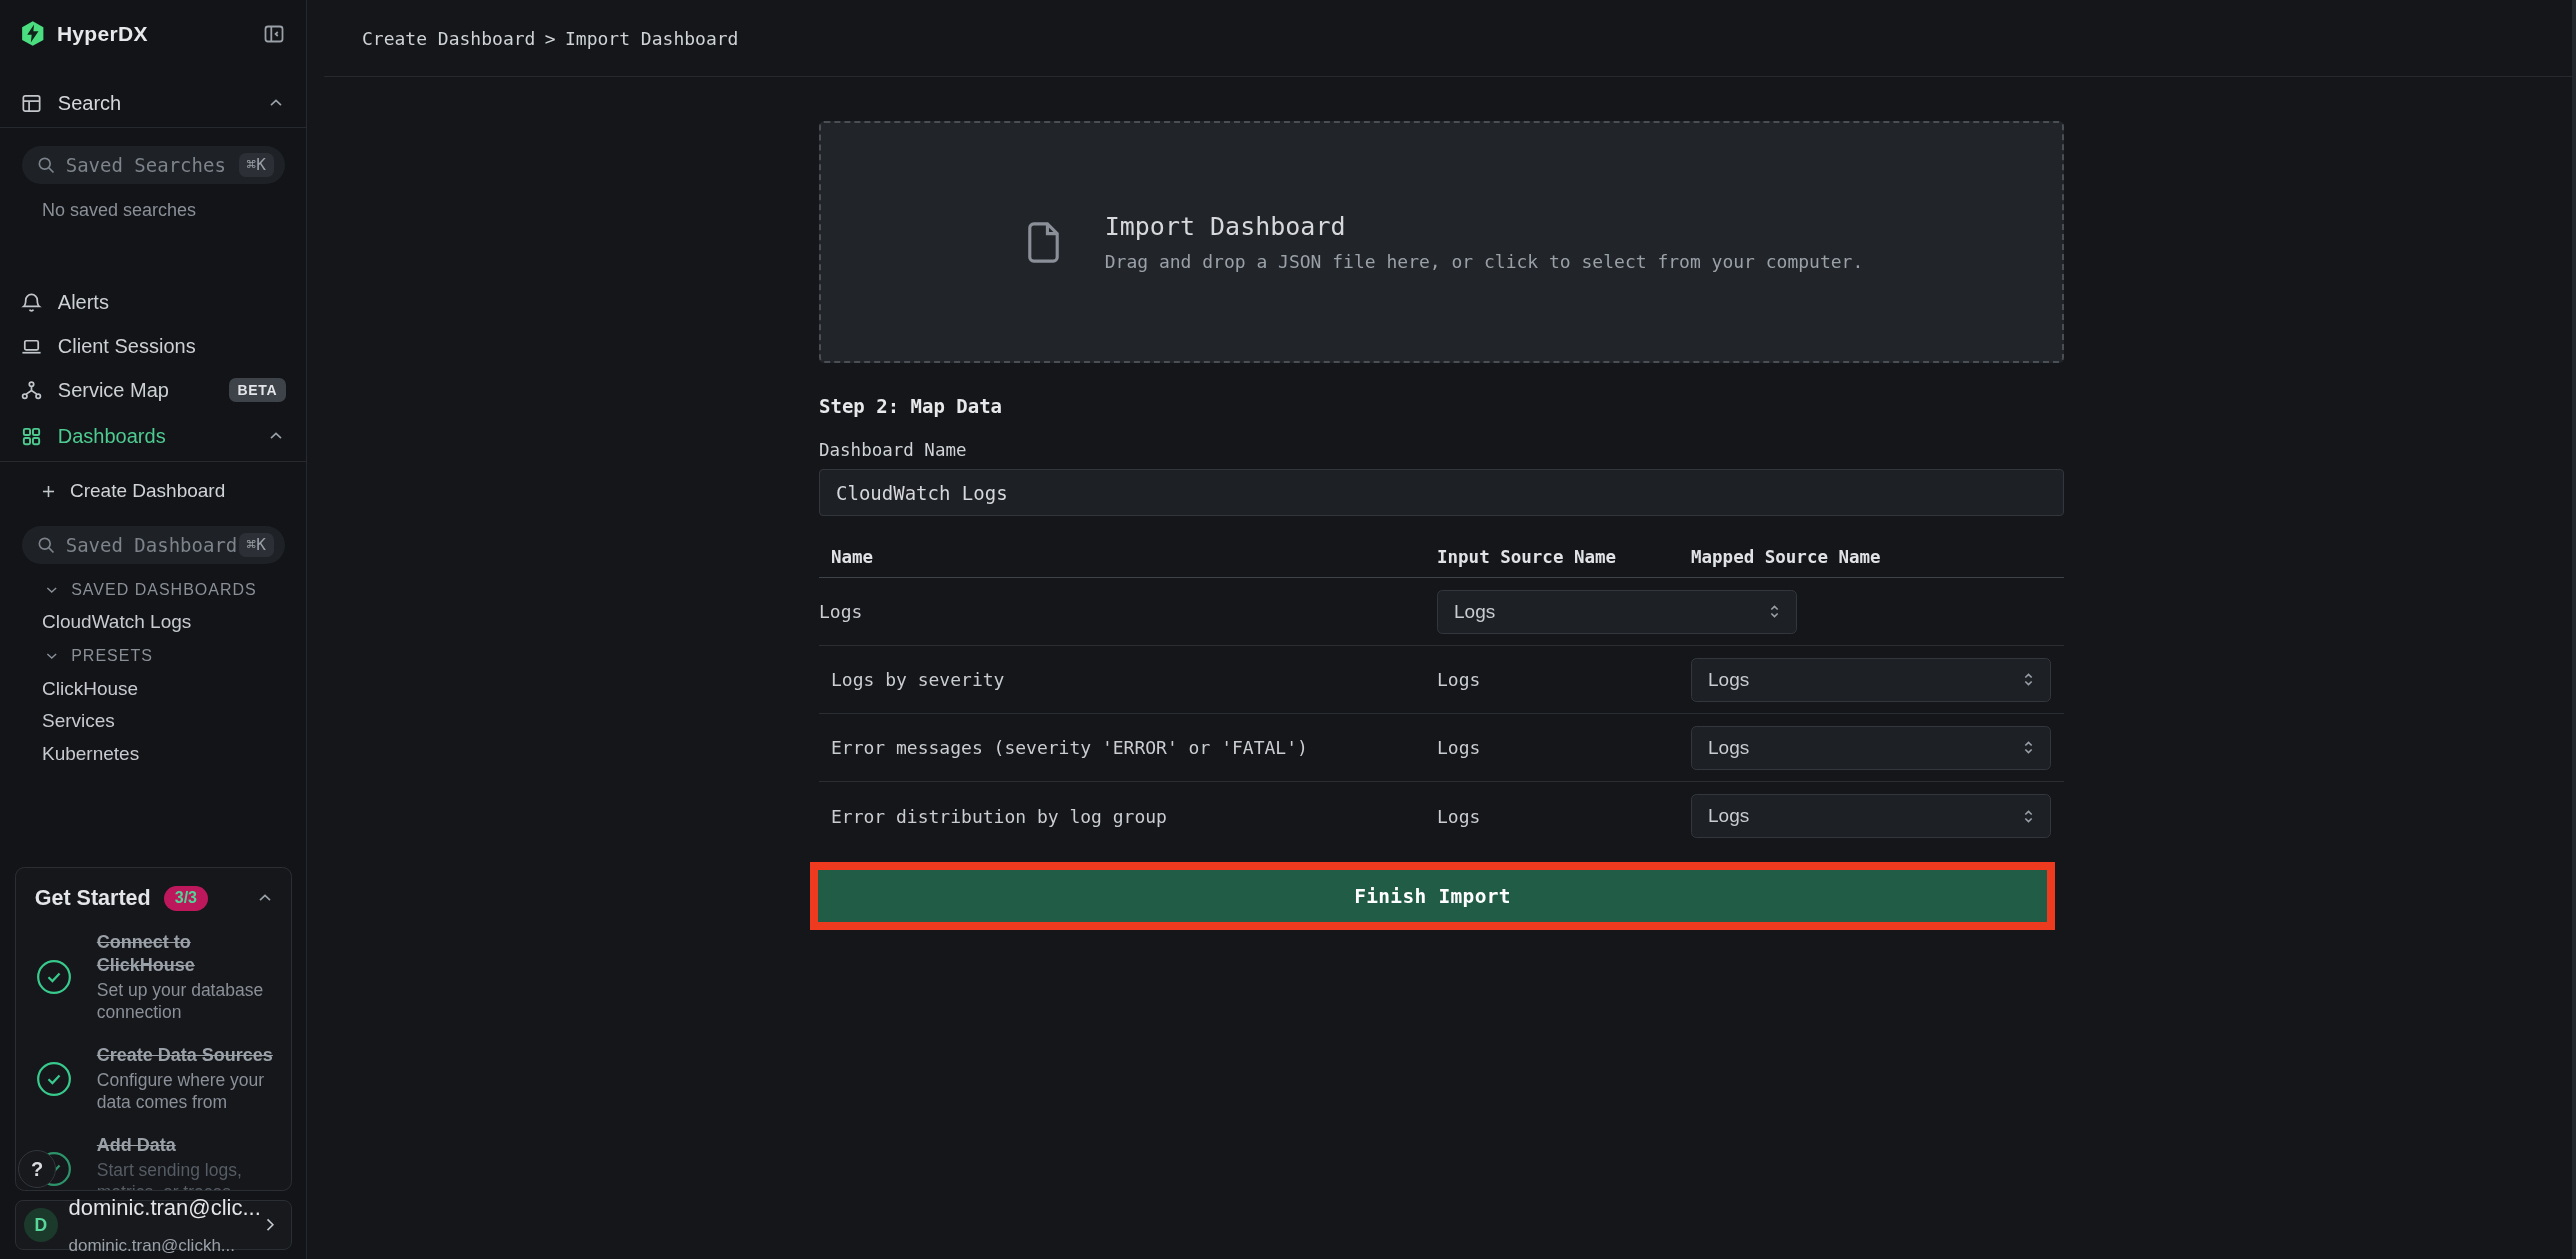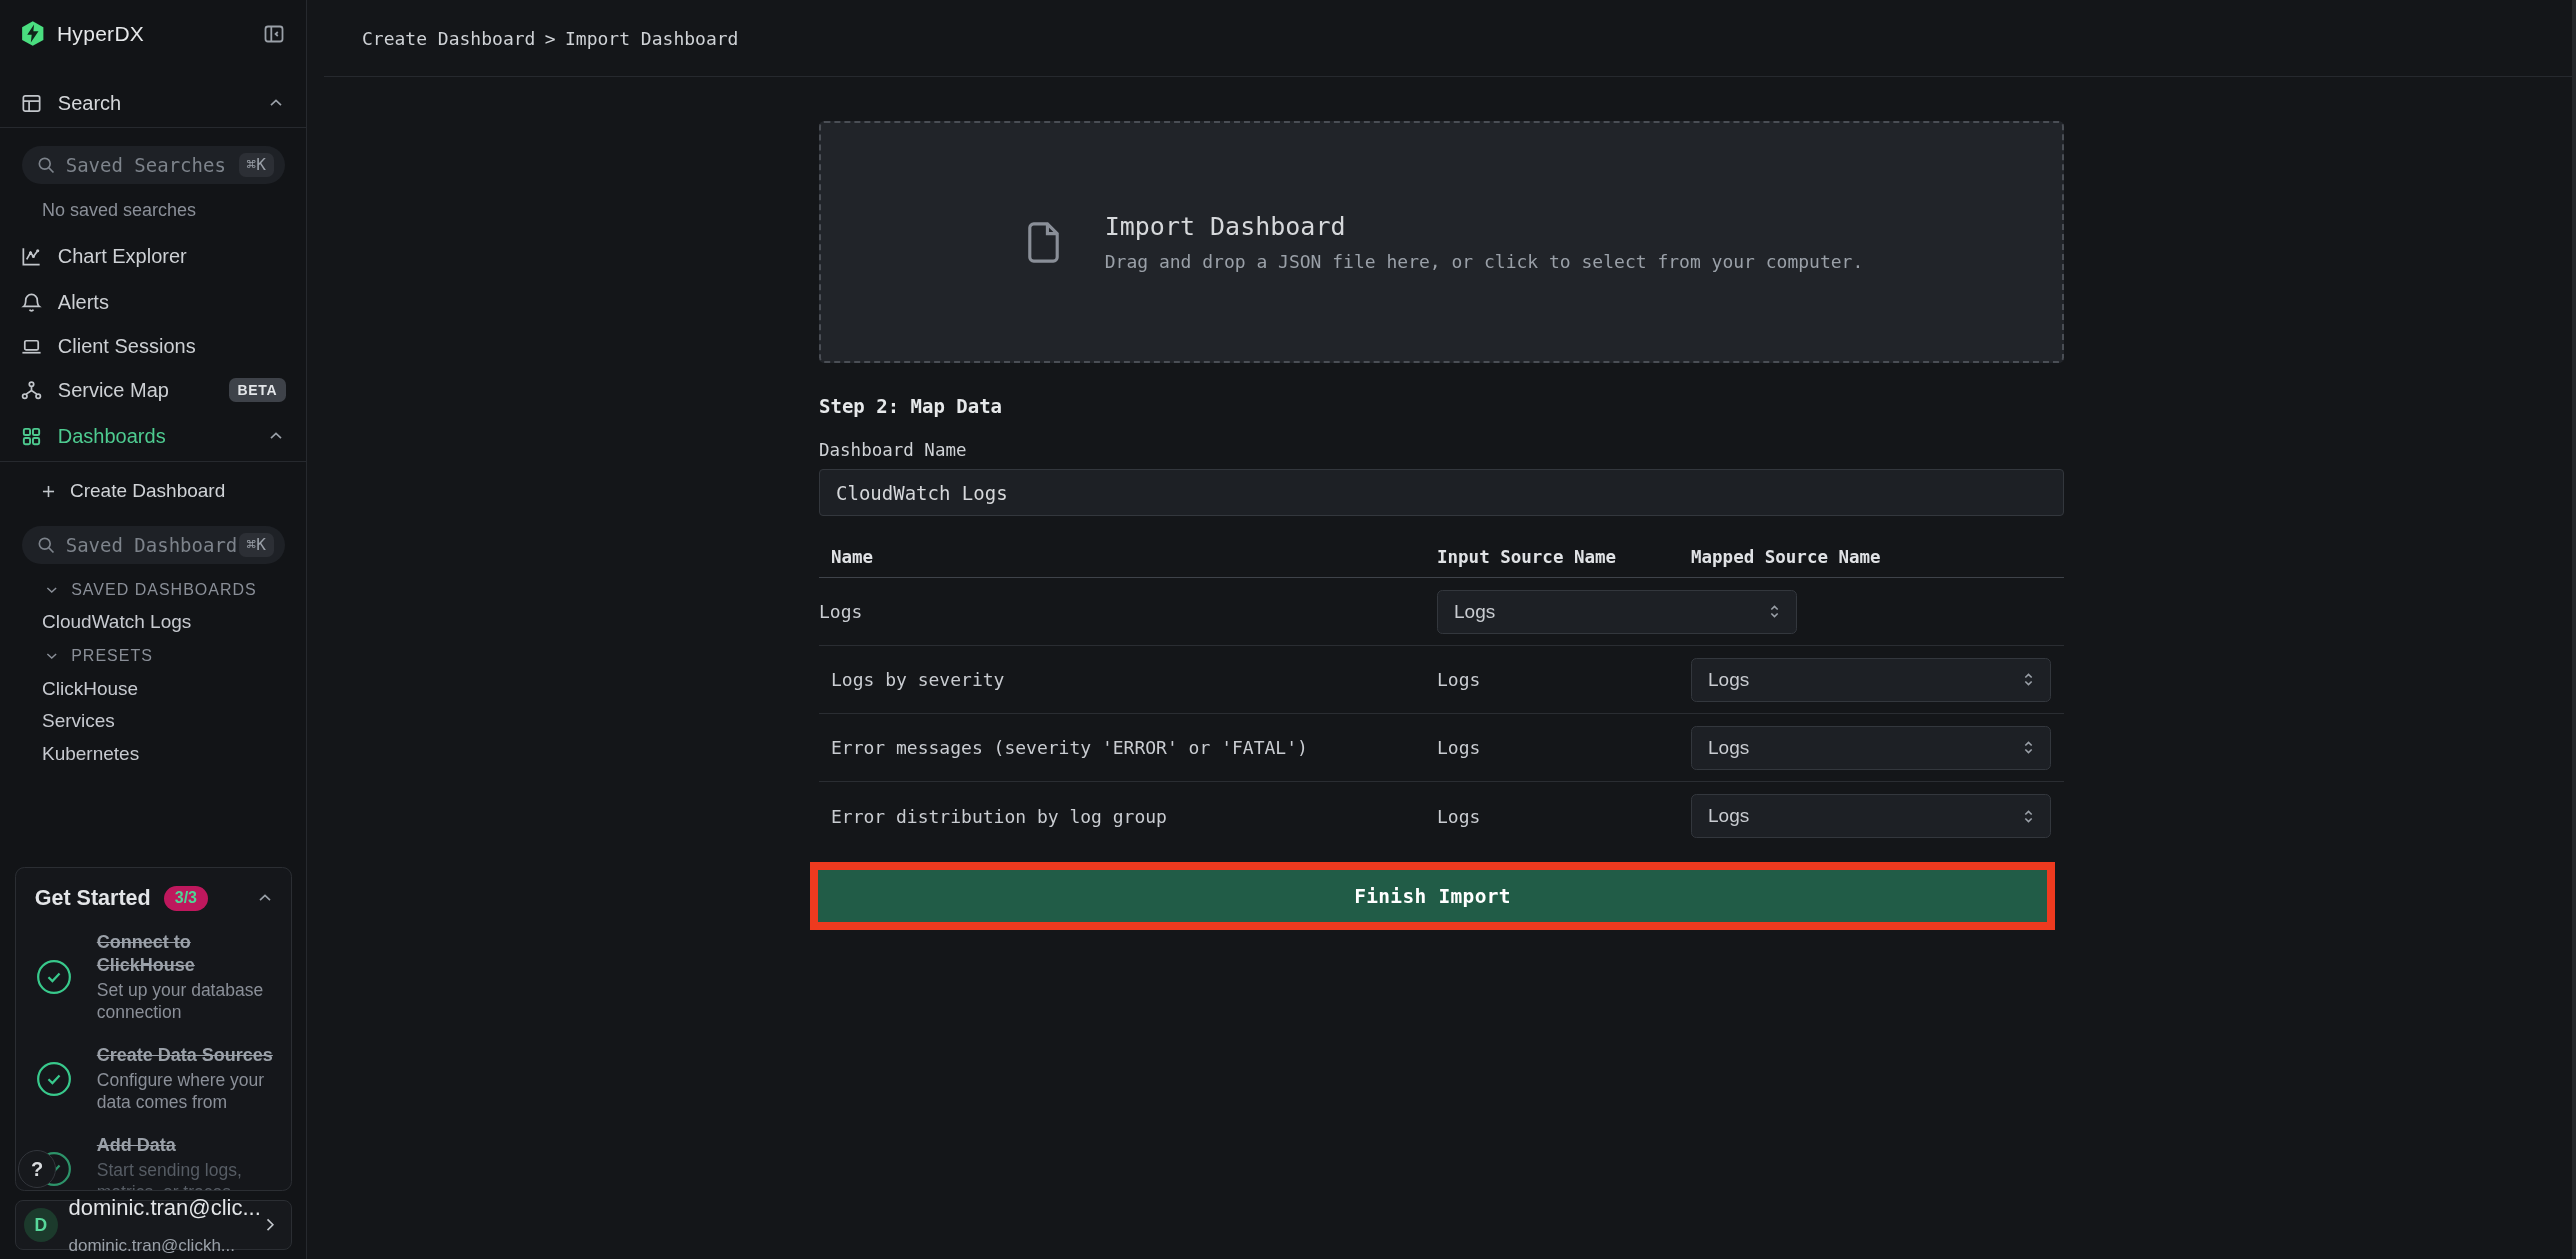--- a/index.html
+++ b/index.html
@@ -12,21 +12,21 @@
   html,body{background:#0b0c0e;}
   body{font-family:"Liberation Sans",sans-serif;}
   .mono{font-family:"DejaVu Sans Mono",monospace;}
   .app{position:relative;width:2576px;height:1259px;background:var(--bg);overflow:hidden;color:var(--txt);}
 
   
   .sidebar{position:absolute;left:0;top:0;width:307px;height:100%;background:var(--sidebar-bg);border-right:1.3px solid var(--border);}
   .sidebar .abs{position:absolute;left:0;right:0;}
   .logo-row{top:12px;height:43px;display:flex;align-items:center;padding:0 20px;}
   .logo-hex{width:25.5px;height:27px;flex:0 0 auto;}
-  .logo-name{font-weight:normal;font-size:21px;color:#e6e8ea;margin-left:11.4px;letter-spacing:0.3px;flex:1;}
+  .logo-name{font-weight:bold;font-size:21px;color:#e6e8ea;margin-left:11.4px;letter-spacing:0.3px;flex:1;}
   .icon-btn{background:none;border:none;color:#9aa0a8;cursor:pointer;display:flex;align-items:center;}
   .sec-row{height:44px;display:flex;align-items:center;padding:0 20px;cursor:pointer;}
   .sec-row .lbl{font-size:20px;color:#d5d7da;margin-left:14.8px;flex:1;}
   .divider{height:1.3px;background:var(--border);}
   .pill{left:21.5px !important;right:21.5px !important;height:38px;background:var(--pill);border-radius:19px;display:flex;align-items:center;padding:0 10.7px 0 14.8px;}
   .pill input{flex:1;background:transparent;border:none;outline:none;color:#7d838b;font-family:"DejaVu Sans Mono",monospace;font-size:19px;margin-left:9.4px;min-width:0;}
   .pill input::placeholder{color:#7d838b;}
   .kbd{background:var(--kbd);color:#9aa0a8;border-radius:6.7px;font-size:16px;padding:4px 8px;line-height:1;}
   .empty{font-size:18px;color:#8a8f98;padding-left:42px;}
   .nav-row{height:44px;display:flex;align-items:center;padding:0 20px;cursor:pointer;color:#c2c6cb;}
@@ -134,32 +134,20 @@
             <circle cx="10.5" cy="10.5" r="6.5"></circle>
             <line x1="15.5" y1="15.5" x2="21" y2="21"></line>
           </svg>
       </span>
       <input placeholder="Saved Searches" style="">
       <span class="kbd mono">⌘K</span>
     </div>
 
     <div class="abs empty" style="top:200px">No saved searches</div>
 
-    <div class="abs nav-row" style="top:234px">
-      <span>
-        <svg viewBox="0 0 24 24" width="23" height="23" fill="none" stroke="#c2c6cb" stroke-width="1.8">
-            <path d="M3.5 3.5 V20.5 H20.5"></path>
-            <path d="M7 15 L11 8 L14 12 L18.5 6"></path>
-            <circle cx="11" cy="8" r="1.6" fill="#c2c6cb" stroke="none"></circle>
-            <circle cx="14" cy="12" r="1.6" fill="#c2c6cb" stroke="none"></circle>
-            <circle cx="18.5" cy="6" r="1.6" fill="#c2c6cb" stroke="none"></circle>
-          </svg>
-      </span>
-      <span class="nlabel">Chart Explorer</span>
-    </div>
 
     <div class="abs nav-row" style="top:280px">
       <span>
         <svg viewBox="0 0 24 24" width="23" height="23" fill="none" stroke="#c2c6cb" stroke-width="1.8">
             <path d="M18 9.5a6 6 0 0 0-12 0c0 5-2 6.5-2 6.5h16s-2-1.5-2-6.5"></path>
             <path d="M10 19.5a2.2 2.2 0 0 0 4 0"></path>
           </svg>
       </span>
       <span class="nlabel">Alerts</span>
     </div>

